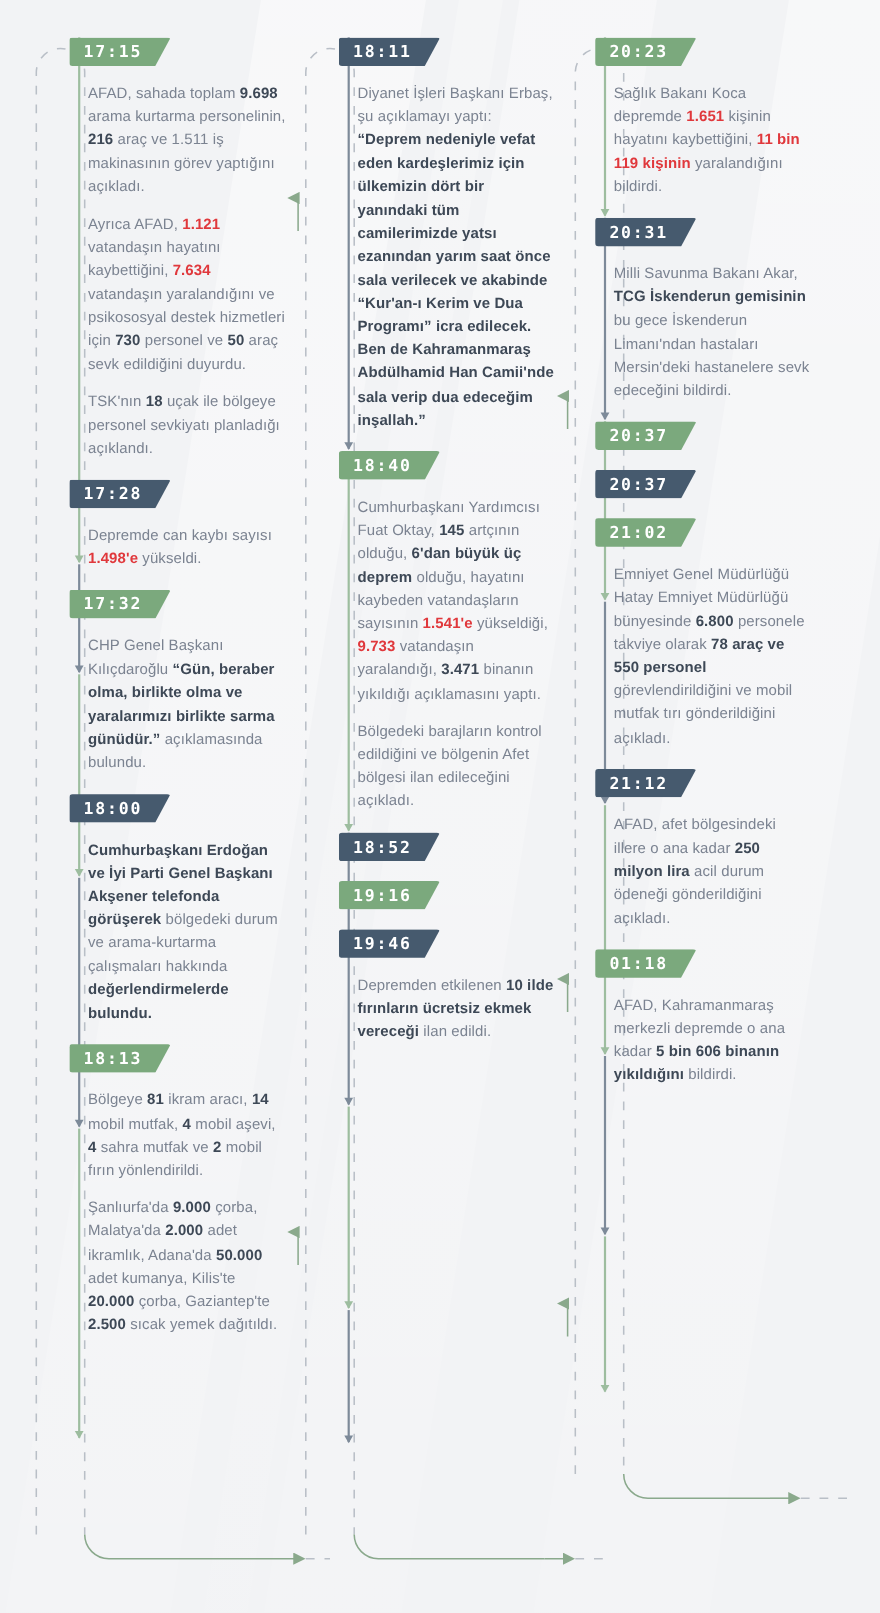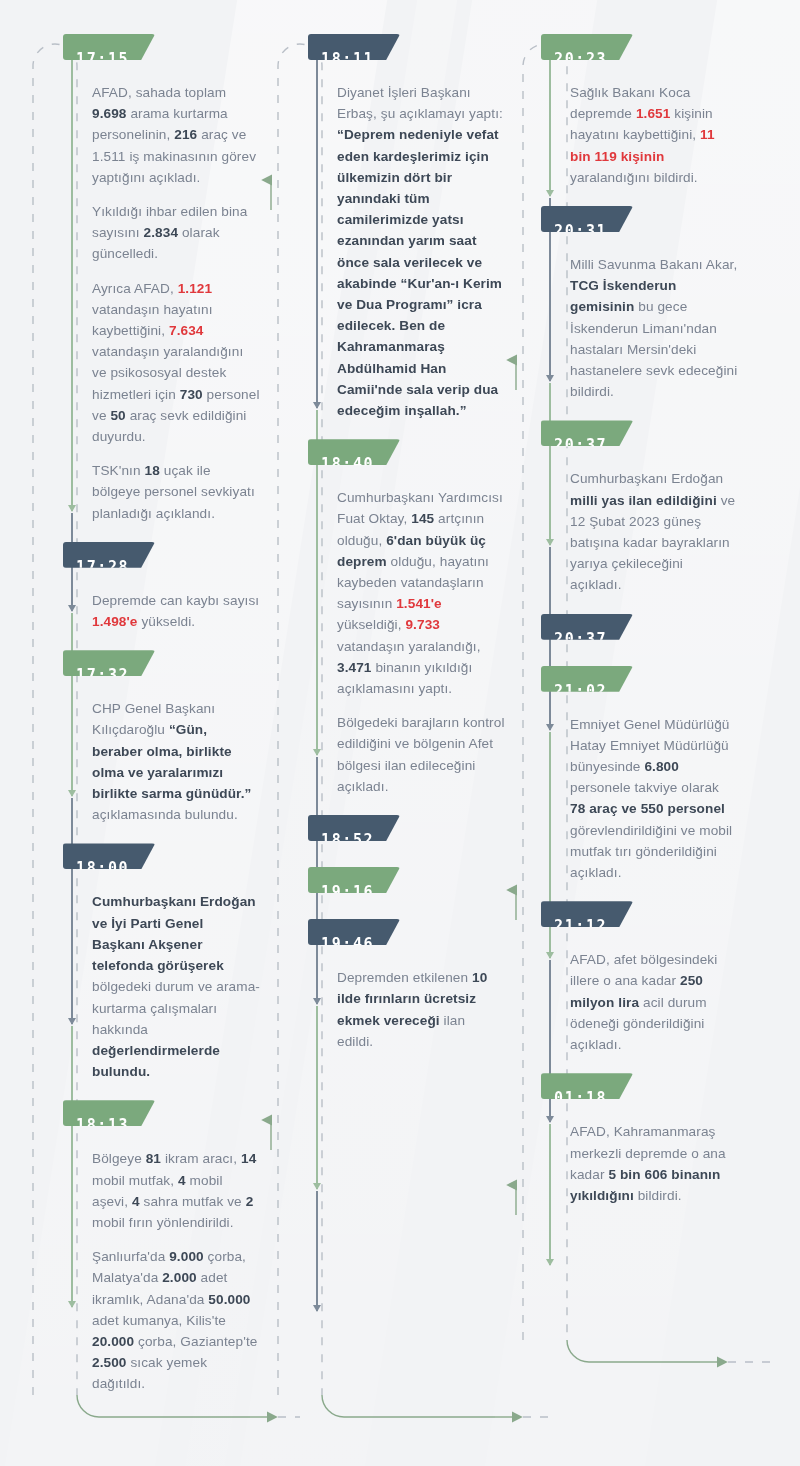--- a/index.html
+++ b/index.html
@@ -49,42 +49,42 @@
   }
 
   
   .entry { position: relative; padding-left: 52px; margin-bottom: 2px; }
 
   .badge {
     position: relative;
     display: inline-block;
     height: 26px;
     line-height: 26px;
-    padding: 12px 26px 0 13px;
+    padding: 0 26px 0 13px;
     margin-left: -17px;
     color: #ffffff;
     font-size: 15px;
     font-weight: 700;
     letter-spacing: 1.6px;
     font-family: "DejaVu Sans Mono", "Liberation Mono", monospace;
     border-radius: 3px;
     clip-path: polygon(0 0, 100% 0, calc(100% - 14px) 100%, 0 100%);
     z-index: 4;
   }
   .badge.green { background: #7ba97d; }
   .badge.slate { background: #465a6e; }
 
   .body-text {
     margin-top: 14px;
     font-size: 13.6px;
     line-height: 1.56;
     color: #7b8391;
     letter-spacing: .1px;
   }
-  .body-text p { margin-bottom: 13px; margin-left: 12px; }
+  .body-text p { margin-bottom: 13px; }
   .body-text p:last-child { margin-bottom: 0; }
   .body-text b { color: #3d4856; font-weight: 700; }
   .body-text .red { color: #e0383c; font-weight: 700; }
 
   .spacer-sm { height: 16px; }
 </style>
 </head>
 <body>
 
 <div class="bg-streaks">
@@ -123,21 +123,20 @@
 
     <path d="M523 1340 L523 66 A22 22 0 0 1 567 66 L567 1340" fill="none" stroke="#b9bfc7" stroke-width="1.4" stroke-dasharray="8 9"></path>
     <path d="M567 1340 A22 22 0 0 0 589 1362 L700 1362" fill="none" stroke="#8aa98c" stroke-width="1.4"></path>
     <path d="M700 1362 L718 1362" fill="none" stroke="#8aa98c" stroke-width="1.4" marker-end="url(#rightarrow)"></path>
     <path d="M728 1362 L770 1362" fill="none" stroke="#b9bfc7" stroke-width="1.4" stroke-dasharray="8 9"></path>
   </svg>
 
   <div class="col col-1">
       <div class="entry"><div class="badge green">17:15</div><div class="body-text">
           <p><span>AFAD, sahada toplam </span><b>9.698</b><span> arama kurtarma personelinin, </span><b>216</b><span> araç ve 1.511 iş makinasının görev yaptığını açıkladı.</span></p>
-          <p><span>Yıkıldığı ihbar edilen bina sayısını </span><b>2.834</b><span> olarak güncelledi.</span></p>
           <p><span>Ayrıca AFAD, </span><span class="red">1.121</span><span> vatandaşın hayatını kaybettiğini, </span><span class="red">7.634</span><span> vatandaşın yaralandığını ve psikososyal destek hizmetleri için </span><b>730</b><span> personel ve </span><b>50</b><span> araç sevk edildiğini duyurdu.</span></p>
           <p><span>TSK'nın </span><b>18</b><span> uçak ile bölgeye personel sevkiyatı planladığı açıklandı.</span></p>
         </div></div>
       <div class="spacer-sm"></div>
       <div class="entry"><div class="badge slate">17:28</div><div class="body-text">
           <p><span>Depremde can kaybı sayısı </span><span class="red">1.498'e</span><span> yükseldi.</span></p>
         </div></div>
       <div class="spacer-sm"></div>
       <div class="entry"><div class="badge green">17:32</div><div class="body-text">
           <p><span>CHP Genel Başkanı Kılıçdaroğlu </span><b>“Gün, beraber olma, birlikte olma ve yaralarımızı birlikte sarma günüdür.”</b><span> açıklamasında bulundu.</span></p>
@@ -204,23 +203,21 @@
     </div>
   <div class="col col-3">
       <div class="entry"><div class="badge green">20:23</div><div class="body-text">
           <p><span>Sağlık Bakanı Koca depremde </span><span class="red">1.651</span><span> kişinin hayatını kaybettiğini, </span><span class="red">11 bin 119 kişinin</span><span> yaralandığını bildirdi.</span></p>
         </div></div>
       <div class="spacer-sm"></div>
       <div class="entry"><div class="badge slate">20:31</div><div class="body-text">
           <p><span>Milli Savunma Bakanı Akar, </span><b>TCG İskenderun gemisinin</b><span> bu gece İskenderun Limanı'ndan hastaları Mersin'deki hastanelere sevk edeceğini bildirdi.</span></p>
         </div></div>
       <div class="spacer-sm"></div>
-      <div class="entry"><div class="badge green">20:37</div><div class="body-text">
-          <p><span>Cumhurbaşkanı Erdoğan </span><b>milli yas ilan edildiğini</b><span> ve 12 Şubat 2023 güneş batışına kadar bayrakların yarıya çekileceğini açıkladı.</span></p>
-        </div></div>
+      <div class="entry"><div class="badge green">20:37</div></div>
       <div class="spacer-sm"></div>
       <div class="entry"><div class="badge slate">20:37</div></div>
       <div class="spacer-sm"></div>
       <div class="entry"><div class="badge green">21:02</div><div class="body-text">
           <p><span>Emniyet Genel Müdürlüğü Hatay Emniyet Müdürlüğü bünyesinde </span><b>6.800</b><span> personele takviye olarak </span><b>78 araç ve 550 personel</b><span> görevlendirildiğini ve mobil mutfak tırı gönderildiğini açıkladı.</span></p>
         </div></div>
       <div class="spacer-sm"></div>
       <div class="entry"><div class="badge slate">21:12</div><div class="body-text">
           <p><span>AFAD, afet bölgesindeki illere o ana kadar </span><b>250 milyon lira</b><span> acil durum ödeneği gönderildiğini açıkladı.</span></p>
         </div></div>

